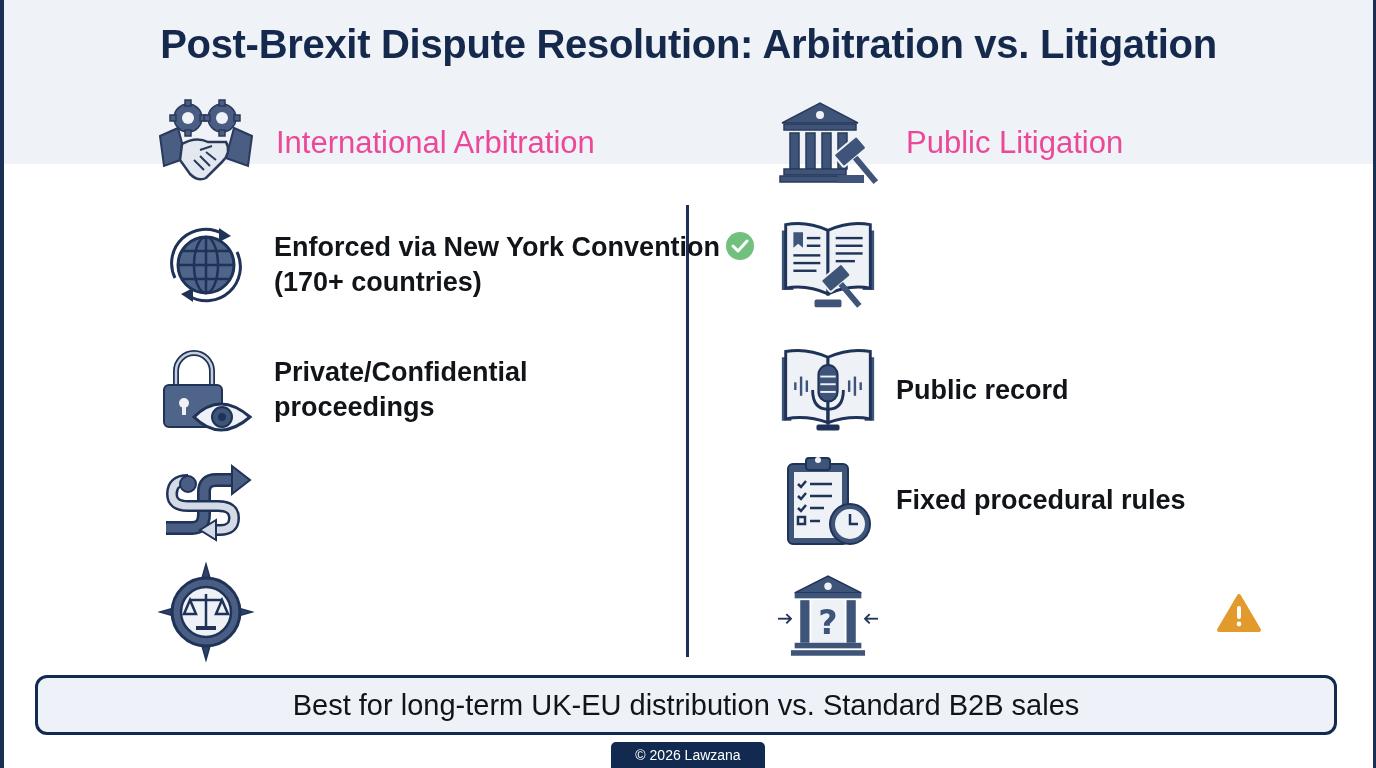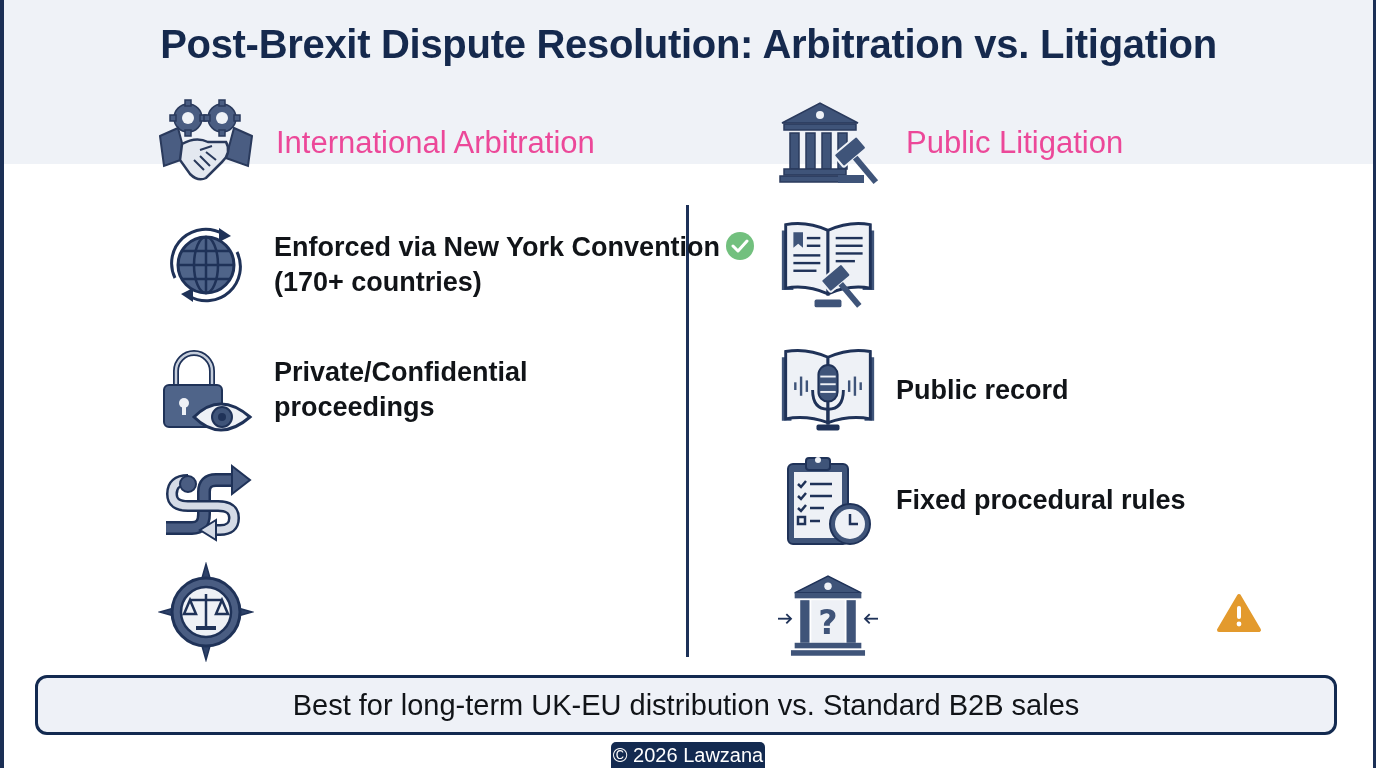--- a/index.html
+++ b/index.html
@@ -40,21 +40,21 @@
 
   .banner {
     position: absolute; left: 35px; top: 675px; width: 1302px; height: 60px;
     box-sizing: border-box; border: 3px solid #132a50; border-radius: 12px;
     background: #eef1f7; display: flex; align-items: center; justify-content: center;
     font-size: 29px; color: #111418;
   }
   .copyright {
     position: absolute; left: 611px; top: 742px; width: 154px; height: 26px;
     background: #132a50; color: #ffffff; border-radius: 5px 5px 0 0;
-    font-size: 20px; display: flex; align-items: center; justify-content: center;
+    font-size: 14px; display: flex; align-items: center; justify-content: center;
   }
 </style>
 </head>
 <body>
 
 <div class="frame-left"></div>
 <div class="frame-right"></div>
 
 <div class="header-band">
   <div class="title">Post-Brexit Dispute Resolution: Arbitration vs. Litigation</div>

